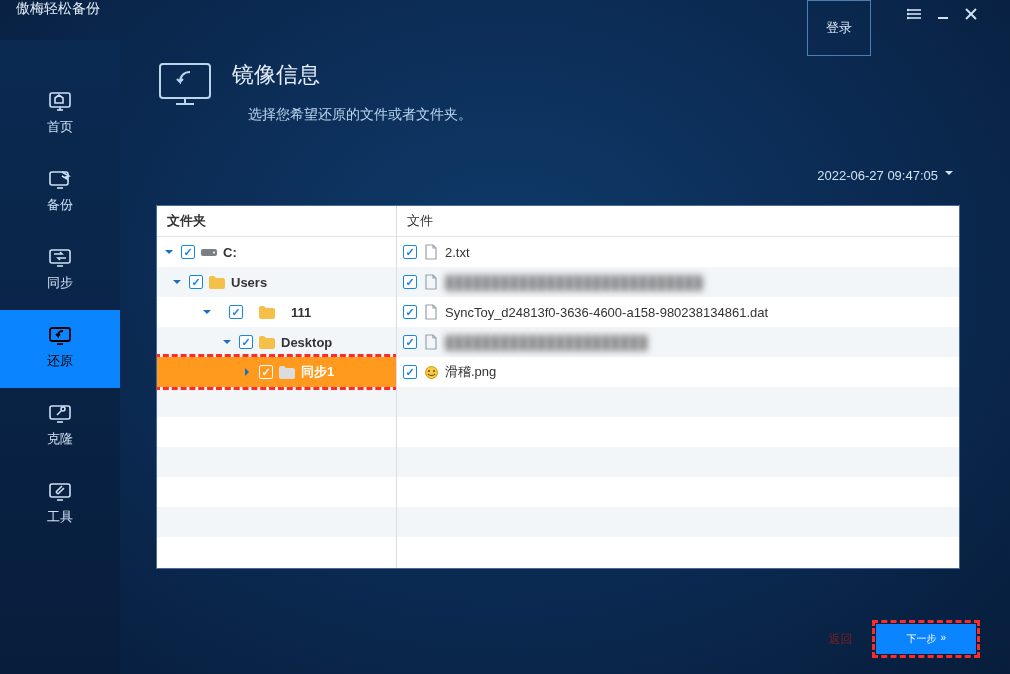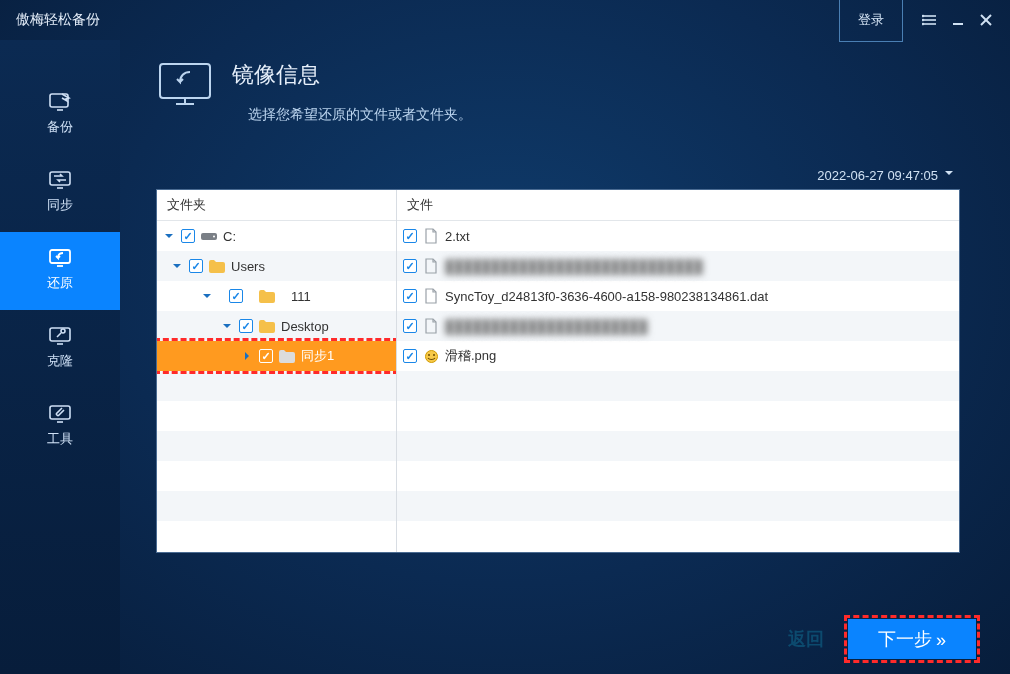--- a/index.html
+++ b/index.html
@@ -11,36 +11,36 @@
     width: 1010px;
     height: 674px;
     overflow: hidden;
     position: relative;
     background: radial-gradient(ellipse at 50% 40%, #0f3b6b 0%, #0b2a52 55%, #071d3b 100%);
   }
 
   
   .titlebar {
     position: absolute;
-    top: 0; left: 0; right: 0;
+    top: 0; left: 0; right: 15px;
     height: 40px;
     display: flex;
-    align-items: center;
+    align-items: flex-start;
     padding: 0 10px 0 16px;
     color: #e7f0fb;
     font-size: 14px;
   }
   .titlebar .title { flex: 0 0 auto; }
   .titlebar .spacer { flex: 1 1 auto; }
   .login-btn {
     border: 1px solid #4a7fb3;
-    padding: 12px 18px;
+    padding: 18px 18px;
     font-size: 13px;
     color: #d9e8f8;
-    margin-right: 13px;
+    margin-right: 30px;
     cursor: pointer;
     background: transparent;
   }
   .window-ctrl {
     display: inline-flex;
     align-items: center;
     justify-content: center;
     width: 28px; height: 28px;
     color: #d0e1f3;
     cursor: pointer;
@@ -62,21 +62,21 @@
     display: flex;
     flex-direction: column;
     align-items: center;
     gap: 6px;
     padding: 14px 0 18px 0;
     color: #cfe0f5;
     cursor: pointer;
   }
   .sidebar .item.active {
     background: #0a84ff;
-    color: #ffffff;
+    color: #000000;
   }
   .sidebar .item .ico {
     width: 26px; height: 22px;
     display:flex; align-items:center; justify-content:center;
   }
 
   
   .main {
     position: absolute;
     top: 40px; left: 120px; right: 0; bottom: 70px;
@@ -104,39 +104,40 @@
     margin: 16px;
     font-size: 14px;
     color: #bcd5ef;
   }
 
   .timestamp-row {
     display: flex; justify-content: flex-end;
     font-size: 13px;
     color: #d0e1f3;
     padding-right: 6px;
-    margin-bottom: 6px;
+    margin-bottom: 22px;
     align-items:flex-start;
     gap:6px;
     cursor: pointer;
   }
 
   .browser {
     display: flex;
     background: #ffffff;
     color: #333;
     height: 364px;
     font-size: 13px;
     border: 1px solid #4a6b92;
   }
   .pane-left {
     width: 240px;
     border-right: 1px solid #d8dde3;
     display:flex; flex-direction:column;
     overflow:hidden;
+    font-weight:bold;
   }
   .pane-right {
     flex: 1 1 auto;
     display:flex; flex-direction:column;
     overflow:hidden;
   }
   .pane-header {
     padding: 6px 10px;
     background: #fff;
     border-bottom: 1px solid #e2e6ea;
@@ -212,44 +213,43 @@
   
   .footer {
     position:absolute;
     left:120px; right:0; bottom:0;
     height: 70px;
     display:flex; align-items:center; justify-content:flex-end;
     gap: 20px;
     padding: 0 30px;
   }
   .back-label{
-    color:#0c4a6e;
-    font-size:18px;
+    color:#7f1d1d;
+    font-size:12px;
     cursor:pointer;
-    font-weight:bold;
   }
   .next-btn-wrap{
     position:relative;
     padding:4px;
   }
   .next-btn-wrap::after{
     content:"";
     position:absolute;
     inset:0;
     border:3px dashed #ff2a2a;
     pointer-events:none;
   }
   .next-btn{
     background:#0a84ff;
     color:#fff;
-    font-size:18px;
+    font-size:10px;
     border:none;
     padding: 8px 30px;
     cursor:pointer;
-    display:inline-flex; align-items:flex-end; gap:4px;
+    display:inline-flex; align-items:flex-start; gap:4px;
   }
 
   
   .pad-row{ height:30px; }
 </style>
 </head>
 <body>
 
 <div class="titlebar">
   <span class="title">傲梅轻松备份</span>
@@ -275,20 +275,31 @@
         <line x1="3" y1="3" x2="13" y2="13"></line>
         <line x1="13" y1="3" x2="3" y2="13"></line>
       </svg>
   </span>
 </div>
 
 <div class="sidebar">
   <div class="item">
     <span class="ico">
       <svg width="24" height="22" viewBox="0 0 24 22" fill="none" stroke="currentColor" stroke-width="1.6">
+          <rect x="2" y="3" width="20" height="14" rx="2"></rect>
+          <path d="M9 20h6"></path>
+          <path d="M12 17v3"></path>
+          <path d="M7 8l4-3 4 3v5H7z"></path>
+        </svg>
+    </span>
+    <span>首页</span>
+  </div>
+  <div class="item">
+    <span class="ico">
+      <svg width="24" height="22" viewBox="0 0 24 22" fill="none" stroke="currentColor" stroke-width="1.6">
           <rect x="2" y="4" width="18" height="13" rx="2"></rect>
           <path d="M9 20h6"></path>
           <path d="M14 4l7 4-3 1 1 2-5-3"></path>
         </svg>
     </span>
     <span>备份</span>
   </div>
   <div class="item">
     <span class="ico">
       <svg width="24" height="22" viewBox="0 0 24 22" fill="none" stroke="currentColor" stroke-width="1.6">

